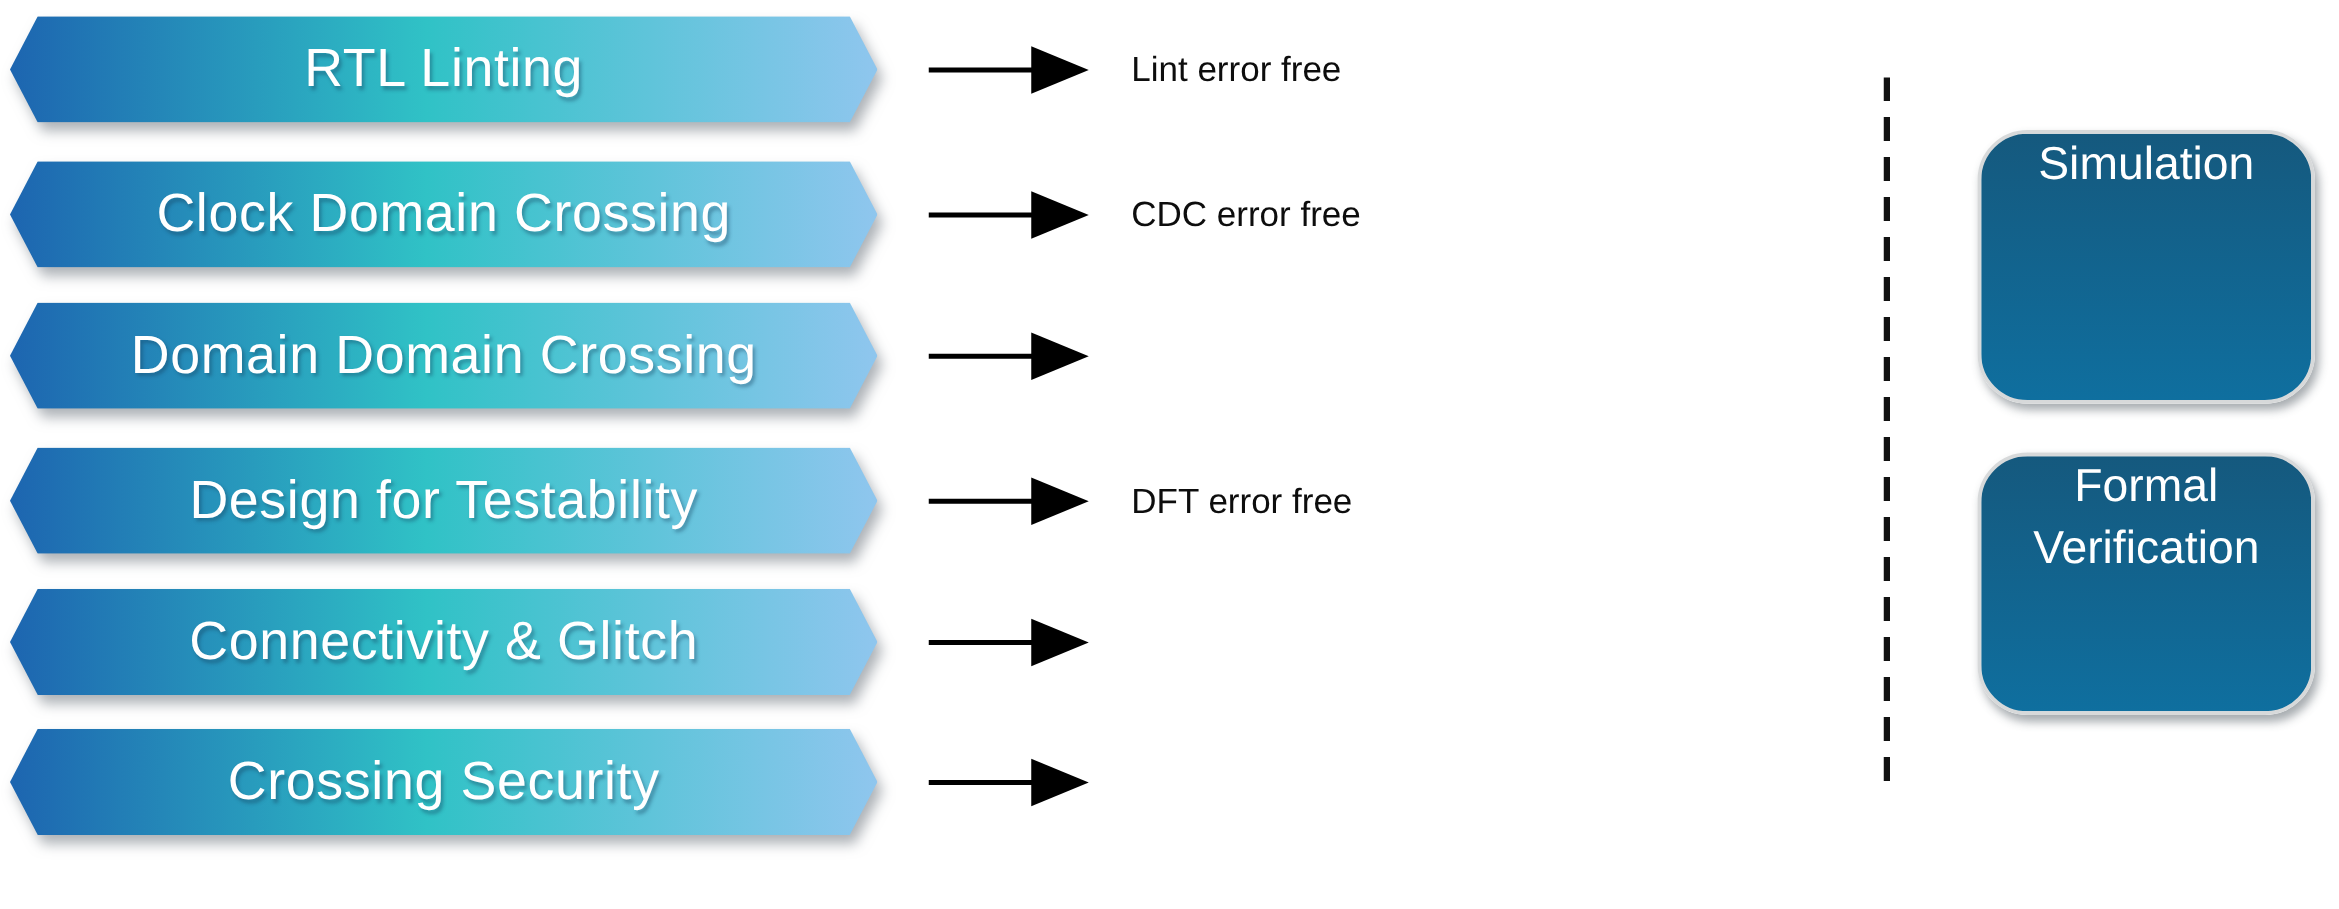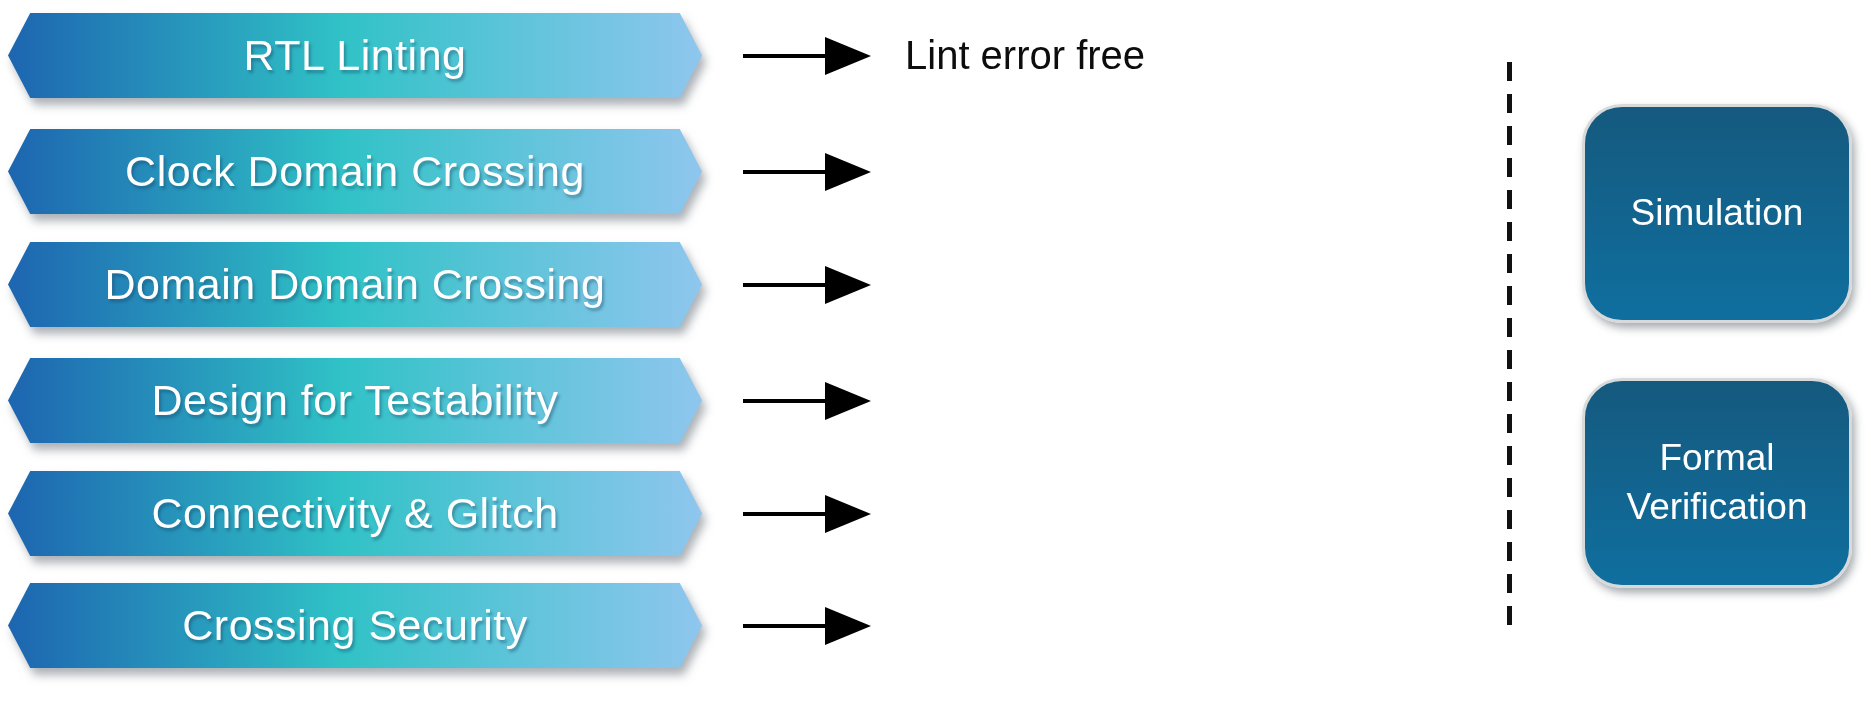--- a/index.html
+++ b/index.html
@@ -75,21 +75,21 @@
     border-left: 46px solid var(--arrow, #000000);
   }
   .outcome {
     position: absolute;
     left: 905px;
     top: 0;
     height: 100%;
     display: flex;
     align-items: center;
     color: var(--outcome-text, #0d0d0d);
-    font-size: 40px;
+    font-size: 28px;
     white-space: nowrap;
   }
   .divider {
     position: absolute;
     left: 1507px;
     top: 62px;
     width: 5px;
     height: 566px;
     background: repeating-linear-gradient(
       to bottom,
@@ -105,31 +105,30 @@
     border-radius: 40px;
     border: 3px solid var(--box-border, #d7d9da);
     box-sizing: border-box;
     background: linear-gradient(to bottom,
       var(--box-top, #15597e) 0%,
       var(--box-bottom, #0f6f9f) 100%);
     box-shadow: 3px 5px 8px rgba(60, 70, 80, 0.45);
     display: flex;
     flex-direction: column;
     align-items: center;
-    justify-content: center;
     text-align: center;
   }
   .side-box .line {
     color: #ffffff;
     font-size: 37px;
     line-height: 1.32;
     white-space: nowrap;
   }
   #box-simulation { top: 104px; height: 219px; }
-  #box-formal     { top: 362px; height: 210px; margin-top: 16px; }
+  #box-formal     { top: 362px; height: 210px; }
 </style>
 </head>
 <body>
 
 <div class="canvas">
 
   <div class="row" style="top:13px">
     <div class="banner-wrap">
       <div class="banner">
         <span class="banner-label">RTL Linting</span>
@@ -145,20 +144,21 @@
   <div class="row" style="top:129px">
     <div class="banner-wrap">
       <div class="banner">
         <span class="banner-label">Clock Domain Crossing</span>
       </div>
     </div>
     <div class="arrow">
       <div class="shaft"></div>
       <div class="head"></div>
     </div>
+    <div class="outcome">CDC error free</div>
   </div>
 
   <div class="row" style="top:242px">
     <div class="banner-wrap">
       <div class="banner">
         <span class="banner-label">Domain Domain Crossing</span>
       </div>
     </div>
     <div class="arrow">
       <div class="shaft"></div>
@@ -169,20 +169,21 @@
   <div class="row" style="top:358px">
     <div class="banner-wrap">
       <div class="banner">
         <span class="banner-label">Design for Testability</span>
       </div>
     </div>
     <div class="arrow">
       <div class="shaft"></div>
       <div class="head"></div>
     </div>
+    <div class="outcome">DFT error free</div>
   </div>
 
   <div class="row" style="top:471px">
     <div class="banner-wrap">
       <div class="banner">
         <span class="banner-label">Connectivity &amp; Glitch</span>
       </div>
     </div>
     <div class="arrow">
       <div class="shaft"></div>

